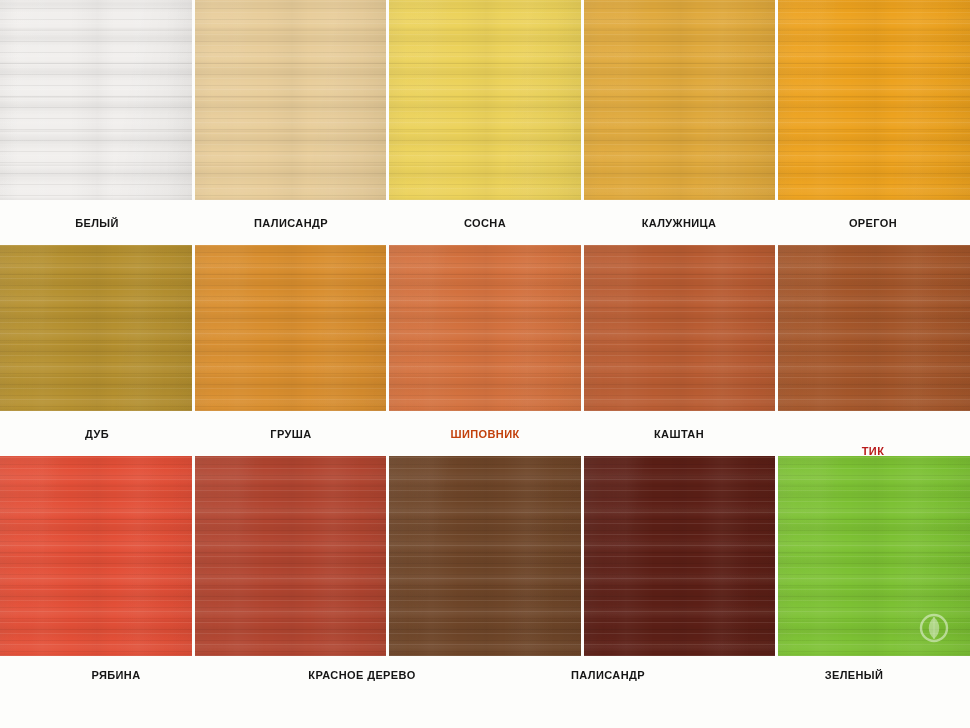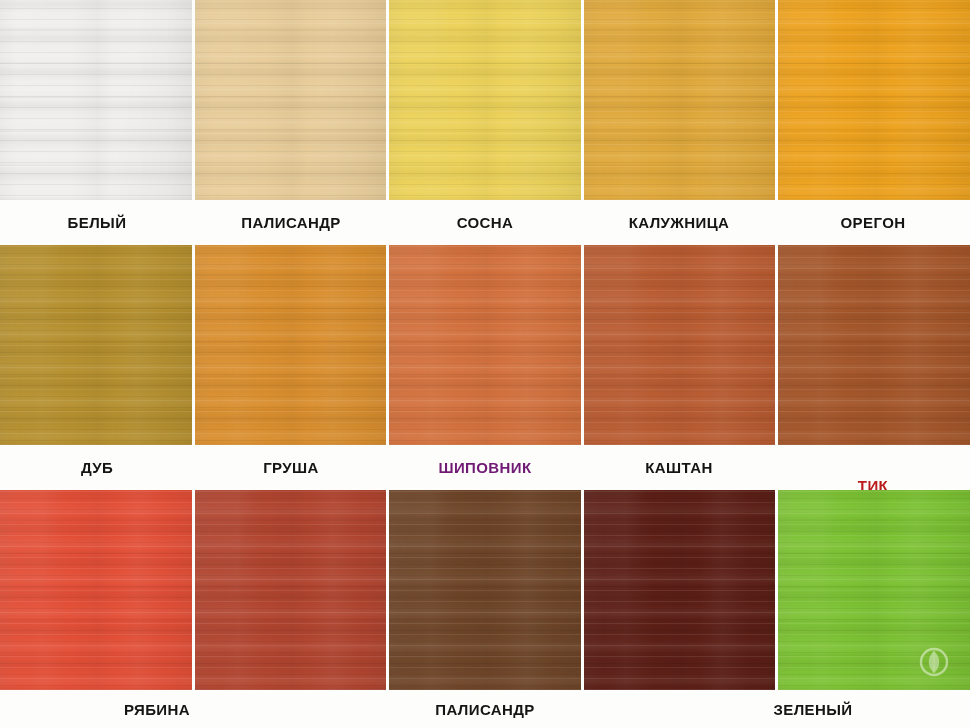--- a/index.html
+++ b/index.html
@@ -21,21 +21,21 @@
     flex-direction: column;
     background: #fdfdfb;
   }
 
   .swatch-row {
     display: flex;
     flex-direction: column;
     width: 100%;
   }
   .swatch-row.row-0 { height: 245px; }
-  .swatch-row.row-1 { height: 245px; }
+  .swatch-row.row-1 { height: 211px; }
   .swatch-row.row-2 { height: 238px; }
 
   .tiles {
     display: flex;
     flex: 1 1 auto;
     width: 100%;
     min-height: 0;
   }
 
   .tile {
@@ -100,21 +100,21 @@
     background: #fdfdfb;
   }
   .swatch-row.row-2 .labels { height: 38px; gap: 14px; }
 
   .label-cell {
     flex: 1 1 0;
     min-width: 0;
     display: flex;
     align-items: center;
     justify-content: center;
-    font-size: 15px;
+    font-size: 11px;
     font-weight: bold;
     letter-spacing: 0.4px;
     color: #151515;
     text-align: left;
     white-space: nowrap;
   }
 
   .watermark {
     position: absolute;
     right: 16px;
@@ -182,21 +182,21 @@
         <div class="sheen"></div>
       </div>
       <div class="tile" style="background-color: rgb(164, 86, 42);">
         <div class="grain"></div>
         <div class="sheen"></div>
       </div>
     </div>
     <div class="labels">
       <div class="label-cell" style="color: rgb(21, 21, 21);">ДУБ</div>
       <div class="label-cell" style="color: rgb(21, 21, 21);">ГРУША</div>
-      <div class="label-cell" style="color: #701a75;">ШИПОВНИК</div>
+      <div class="label-cell" style="color: #c2410c;">ШИПОВНИК</div>
       <div class="label-cell" style="color: rgb(21, 21, 21);">КАШТАН</div>
       <div class="label-cell" style="color: #b91c1c; margin-top: 35px;">ТИК</div>
     </div>
   </div>
 
   <div class="swatch-row row-2">
     <div class="tiles">
       <div class="tile" style="background-color: rgb(227, 79, 55);">
         <div class="grain"></div>
         <div class="sheen"></div>
@@ -220,18 +220,19 @@
           <svg viewBox="0 0 40 40" xmlns="http://www.w3.org/2000/svg">
             <circle cx="20" cy="20" r="13" fill="none" stroke="#ffffff" stroke-width="2.4" opacity="0.85"></circle>
             <path d="M20 9 C13 15, 13 25, 20 31 C27 25, 27 15, 20 9 Z" fill="#ffffff" opacity="0.75"></path>
             <path d="M20 31 L20 9" stroke="#ffffff" stroke-width="1.4" opacity="0.6"></path>
           </svg>
         </div>
       </div>
     </div>
     <div class="labels">
       <div class="label-cell" style="color: rgb(21, 21, 21);">РЯБИНА</div>
+      <div class="label-cell" style="color: rgb(21, 21, 21);">КРАСНОЕ ДЕРЕВО</div>
       <div class="label-cell" style="color: rgb(21, 21, 21);">ПАЛИСАНДР</div>
       <div class="label-cell" style="color: rgb(21, 21, 21);">ЗЕЛЕНЫЙ</div>
     </div>
   </div>
 
 </div>
 
 </body></html>

